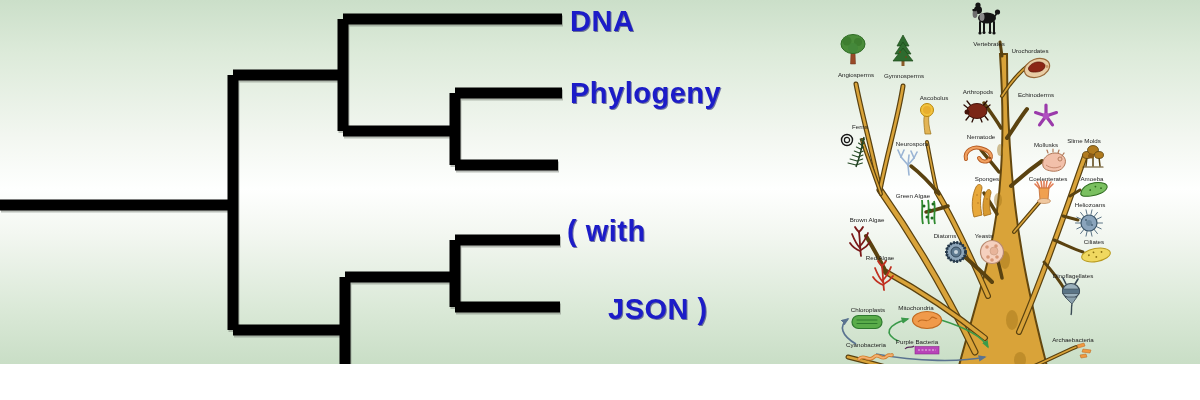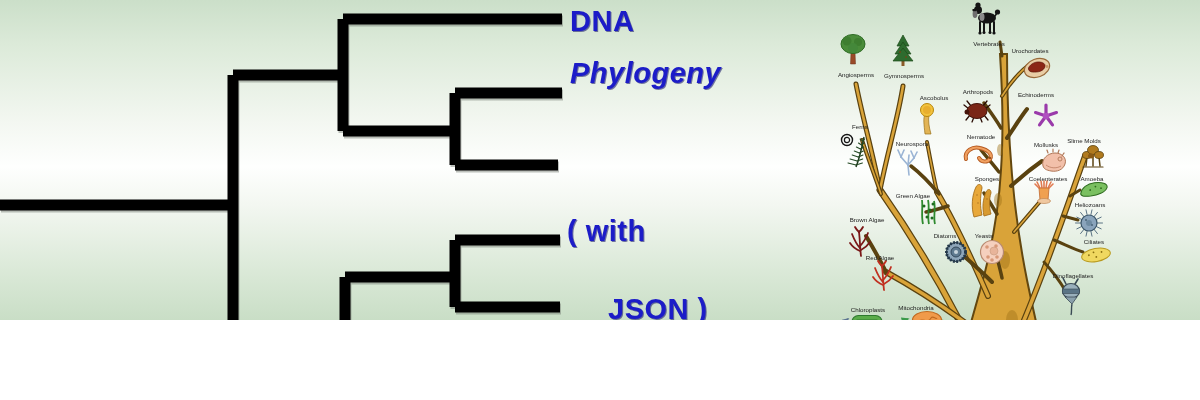--- a/index.html
+++ b/index.html
@@ -1,16 +1,16 @@
 <!DOCTYPE html>
 <html><head>
 <meta charset="utf-8">
 <style>
   html,body{margin:0;padding:0;background:#ffffff;}
-  .banner{position:relative;width:1200px;height:320px;overflow:hidden;
+  .banner{position:relative;width:1200px;height:364px;overflow:hidden;
           font-family:"Liberation Sans",sans-serif;}
   .banner svg{position:absolute;left:0;top:0;}
   #clado-lines{filter:drop-shadow(1.5px 2px 0.5px rgba(110,118,108,.45));}
   .clade-label{position:absolute;font-size:29px;font-weight:bold;line-height:1;
                color:#1c1cc8;text-shadow:1px 1px 0 rgba(12,12,100,.55);
                letter-spacing:.5px;white-space:pre;}
   .taxon-label{font-family:"Liberation Sans",sans-serif;fill:#1c1c1c;}
 </style>
 </head>
 <body>
@@ -397,17 +397,17 @@
         <line x1="345" y1="277" x2="345" y2="378" stroke="#000000" stroke-width="11"></line>
         <line x1="345" y1="277" x2="455" y2="277" stroke="#000000" stroke-width="11"></line>
         <line x1="455" y1="240" x2="455" y2="307" stroke="#000000" stroke-width="11"></line>
         <line x1="455" y1="240" x2="560" y2="240" stroke="#000000" stroke-width="11"></line>
         <line x1="455" y1="307" x2="560" y2="307" stroke="#000000" stroke-width="11"></line>
         <line x1="345" y1="378" x2="560" y2="378" stroke="#000000" stroke-width="11"></line>
       </g>
   </svg>
   <div id="clade-labels">
       <span class="clade-label" style="left: 570px; top: 7px; color: rgb(28, 28, 200);">DNA</span>
-      <span class="clade-label" style="left: 570px; top: 59px; color: rgb(28, 28, 200); font-style: italic;">Phylogeny</span>
+      <span class="clade-label" style="left: 570px; top: 79px; color: rgb(28, 28, 200);">Phylogeny</span>
       <span class="clade-label" style="left: 567px; top: 217px; color: rgb(28, 28, 200);">( with</span>
       <span class="clade-label" style="left: 608px; top: 295px; color: rgb(28, 28, 200);">JSON )</span>
     </div>
 </div>
 
 </body></html>

